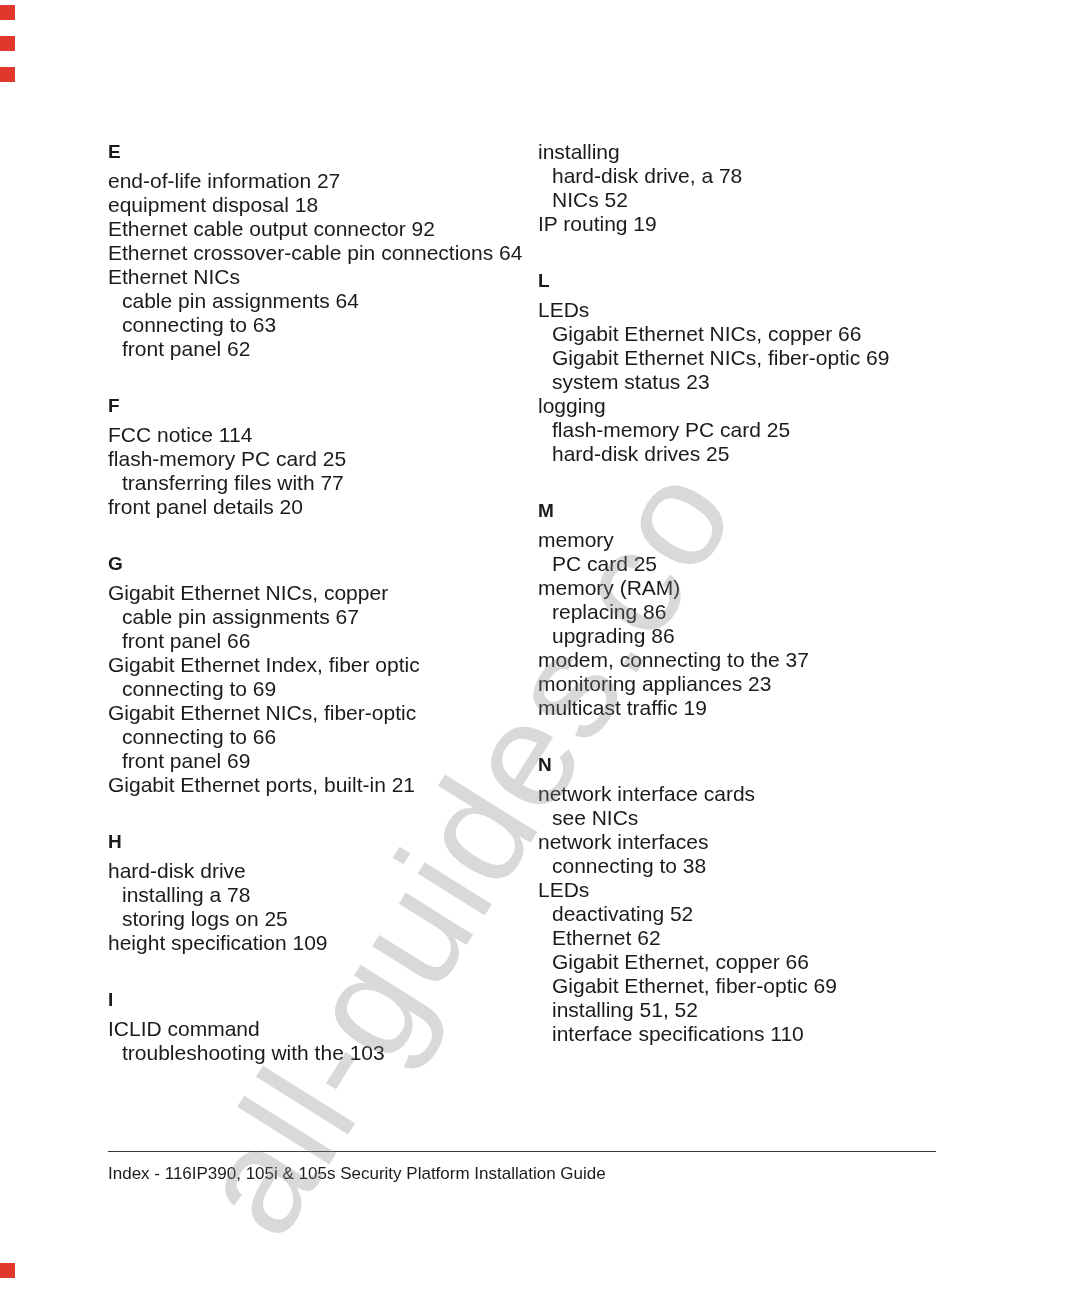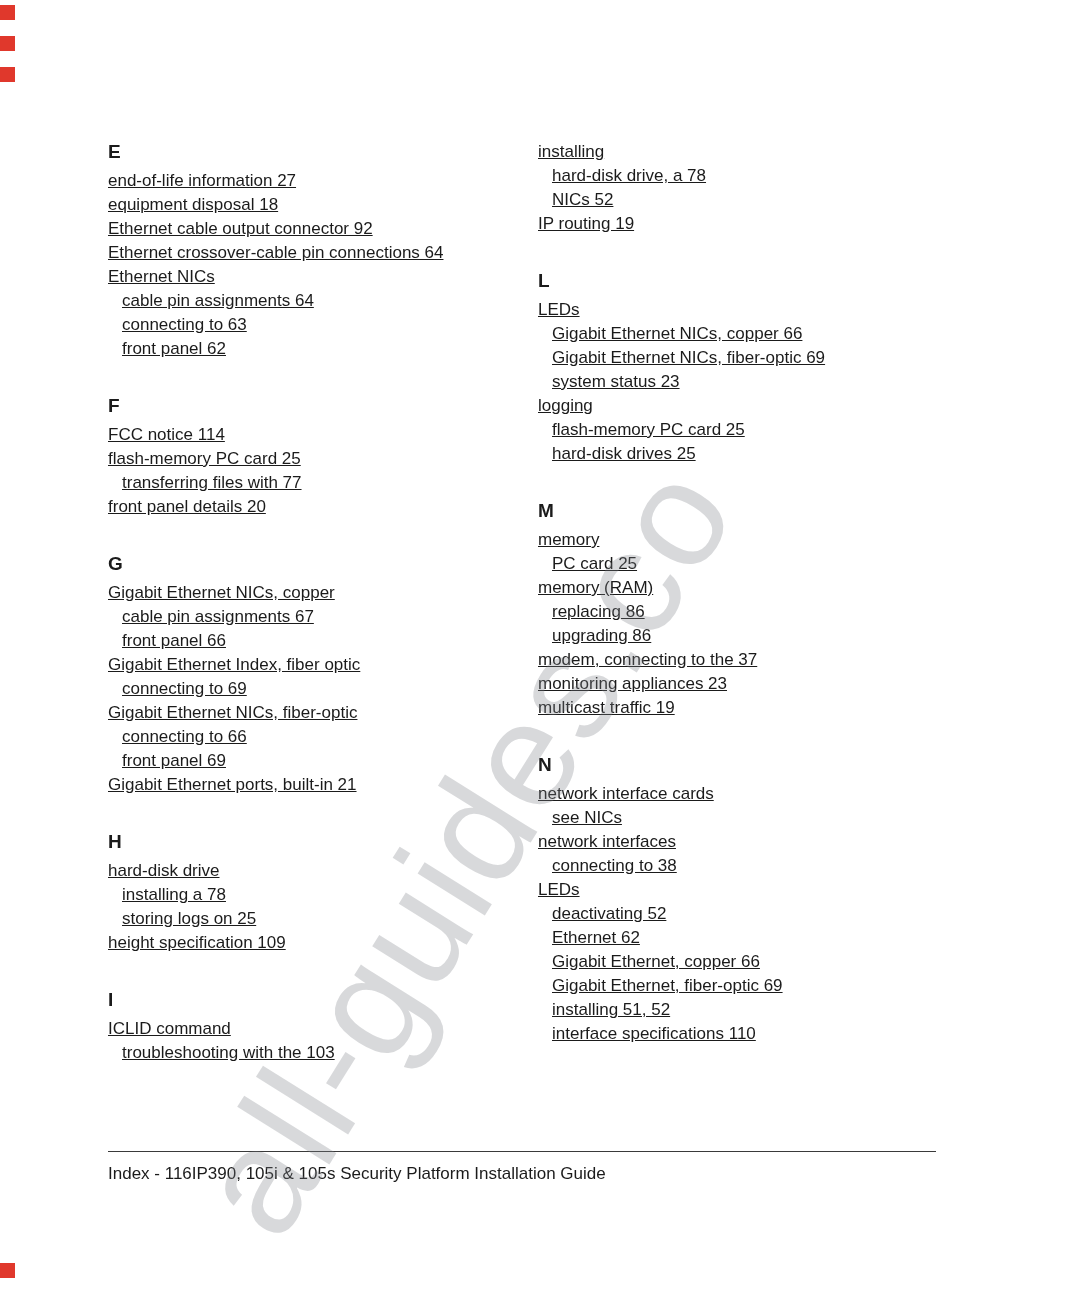--- a/index.html
+++ b/index.html
@@ -16,24 +16,23 @@
   #col-right { left:538px; width:515px; }
   .letter {
     font-weight:bold;
     font-size:19px;
     line-height:24px;
     margin-top:33px;
     margin-bottom:5px;
   }
   .group:first-child .letter { margin-top:0; }
   .entry {
-    font-size:17px;
+    font-size:21px;
     line-height:24px;
     white-space:nowrap;
-    text-decoration:underline;
   }
   .entry.lvl1 { padding-left:14px; }
   .watermark {
     position:absolute;
     left:465px; top:850px;
     transform:translate(-50%,-50%) rotate(-58deg);
     font-size:150px;
     letter-spacing:2px;
     color:rgba(125,130,136,0.30);
     white-space:nowrap;

